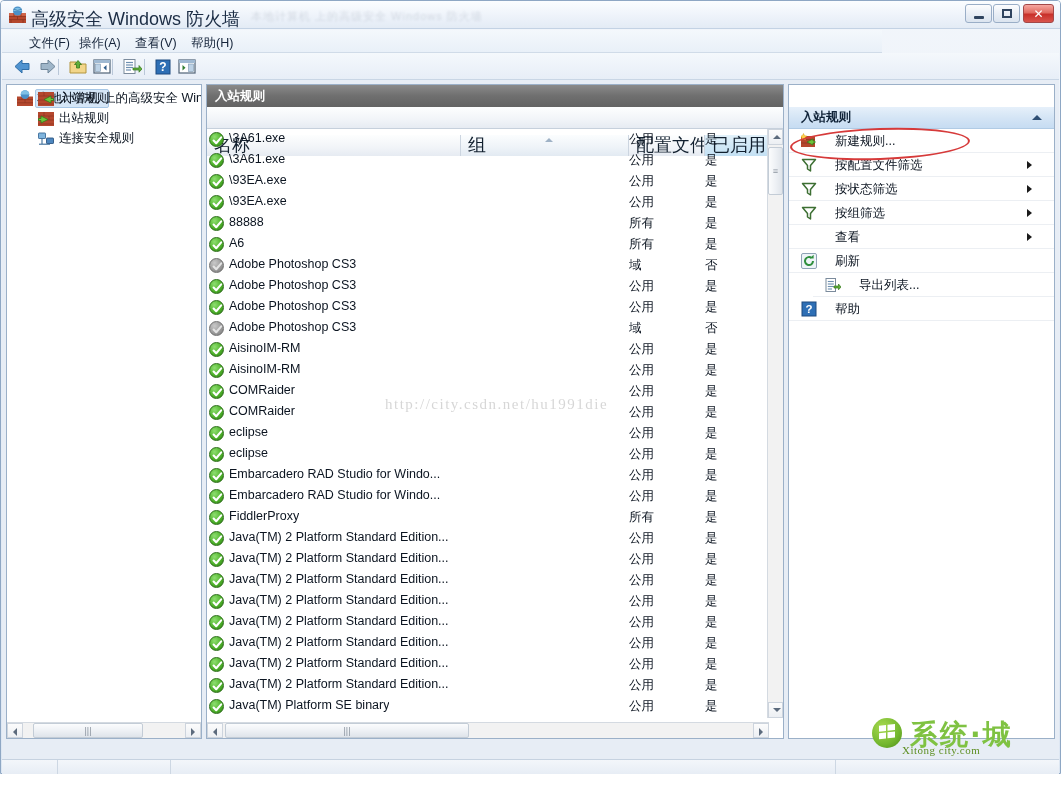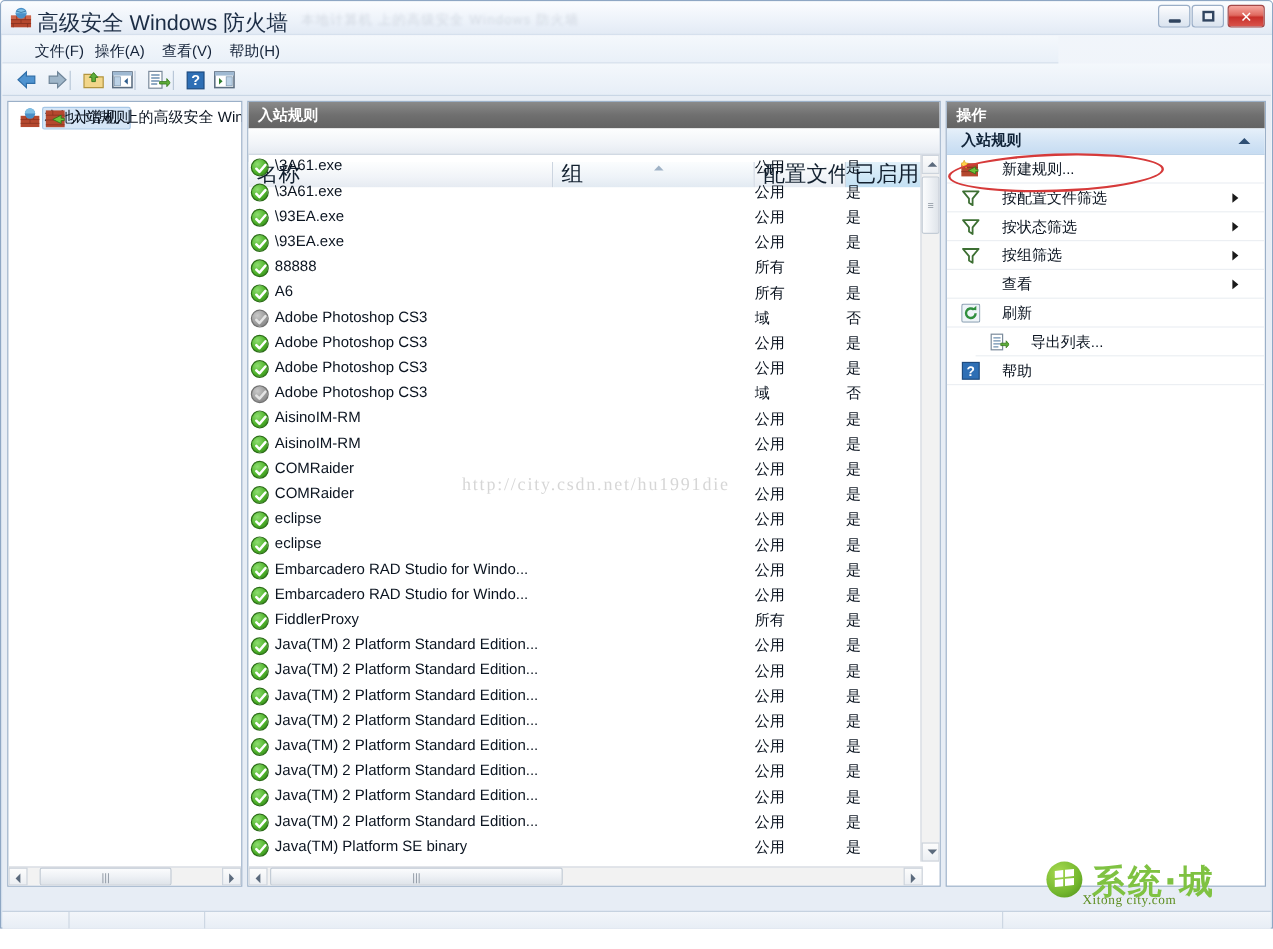--- a/index.html
+++ b/index.html
@@ -569,21 +569,48 @@
               <line x1="0" y1="13" x2="16" y2="13"></line>
               <line x1="6" y1="1" x2="6" y2="5"></line>
               <line x1="11" y1="5" x2="11" y2="9"></line>
             </g>
             <path d="M13 5 L6 8.5 L13 12 L13 9.5 L15.5 9.5 L15.5 7.5 L13 7.5 Z" fill="#6cc43a" stroke="#35771a" stroke-width="0.8"></path>
           </svg>
         </span>
         <span class="tree-label" style="left:52px; top:1px">入站规则</span>
       </div>
 
-
+      <div class="tree-row" style="top:24px">
+        <span class="tree-ico" style="left:31px; top:2px">
+          <svg width="16" height="16" viewBox="0 0 16 16">
+            <rect x="0" y="1" width="16" height="14" fill="#b5482e"></rect>
+            <g stroke="#8c3320" stroke-width="0.7">
+              <line x1="0" y1="5" x2="16" y2="5"></line>
+              <line x1="0" y1="9" x2="16" y2="9"></line>
+              <line x1="0" y1="13" x2="16" y2="13"></line>
+              <line x1="6" y1="1" x2="6" y2="5"></line>
+              <line x1="11" y1="5" x2="11" y2="9"></line>
+            </g>
+            <path d="M3 5 L10 8.5 L3 12 L3 9.5 L0.5 9.5 L0.5 7.5 L3 7.5 Z" fill="#6cc43a" stroke="#35771a" stroke-width="0.8"></path>
+          </svg>
+        </span>
+        <span class="tree-label" style="left:52px; top:1px">出站规则</span>
+      </div>
+
+      <div class="tree-row" style="top:44px">
+        <span class="tree-ico" style="left:31px; top:2px">
+          <svg width="16" height="16" viewBox="0 0 16 16">
+            <rect x="0.5" y="2" width="7" height="5.5" rx="0.6" fill="#7fb4dd" stroke="#3b6c98" stroke-width="0.9"></rect>
+            <rect x="8.5" y="7" width="7" height="5.5" rx="0.6" fill="#4d86be" stroke="#2c5580" stroke-width="0.9"></rect>
+            <line x1="4" y1="7.5" x2="4" y2="13" stroke="#3b6c98" stroke-width="1.1"></line>
+            <line x1="1" y1="13.2" x2="12" y2="13.2" stroke="#3b6c98" stroke-width="1.1"></line>
+          </svg>
+        </span>
+        <span class="tree-label" style="left:52px; top:1px">连接安全规则</span>
+      </div>
 
 
       <div class="hscroll" style="width:194px">
         <div class="hs-btn" style="left:0">
           <span class="hs-arrow-l"></span>
         </div>
         <div class="hs-thumb" style="left:26px; width:110px">
           <span class="grip" style="top:3px">|||</span>
         </div>
         <div class="hs-btn" style="right:0">
@@ -944,21 +971,20 @@
         <div class="hs-thumb" style="left:18px; width:244px">
           <span class="grip" style="top:3px">|||</span>
         </div>
         <div class="hs-btn" style="right:0">
           <span class="hs-arrow-r"></span>
         </div>
       </div>
     </div>
 
     <div id="actions-pane">
-      <div id="actions-caption">操作</div>
       <div id="actions-group-head">
         <span>入站规则</span>
         <span class="collapse-arrow"></span>
       </div>
       <div id="actions-list">
           <div class="action-row" style="top: 44px;">
             <span class="action-ico"><svg width="16" height="16" viewBox="0 0 16 16">
                 <rect x="0" y="3" width="14" height="11" fill="#b5482e"></rect>
                 <g stroke="#8c3320" stroke-width="0.7">
                   <line x1="0" y1="6.5" x2="14" y2="6.5"></line>

